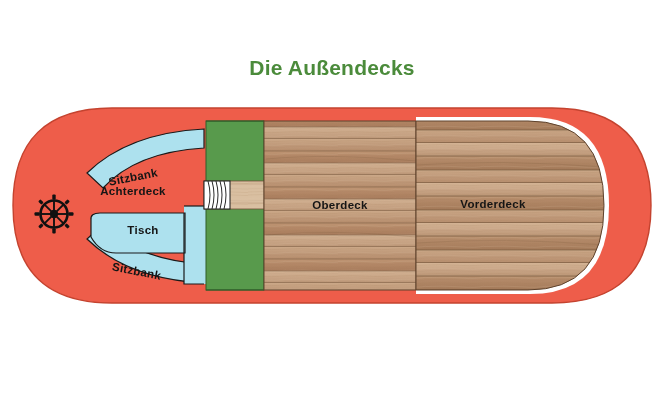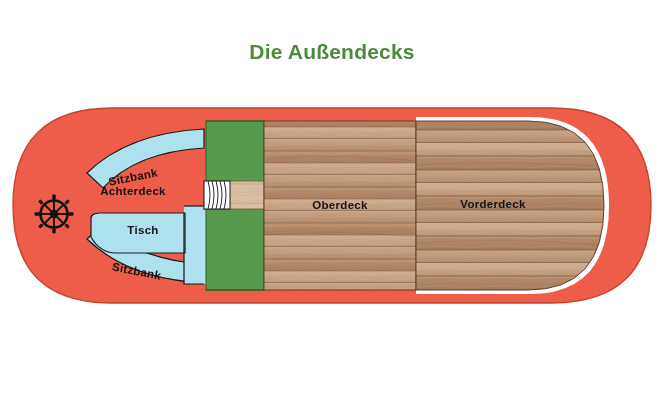--- a/index.html
+++ b/index.html
@@ -10,21 +10,21 @@
   body {
     width: 664px;
     height: 415px;
     position: relative;
     overflow: hidden;
     font-family: "Liberation Sans", sans-serif;
   }
 
   #page-title {
     position: absolute;
-    top: 40px;
+    top: 56px;
     left: 0;
     width: 664px;
     text-align: center;
     font-size: 21px;
     font-weight: bold;
     color: #4B8B3B;
     letter-spacing: 0.2px;
   }
 
   #boat-diagram {

